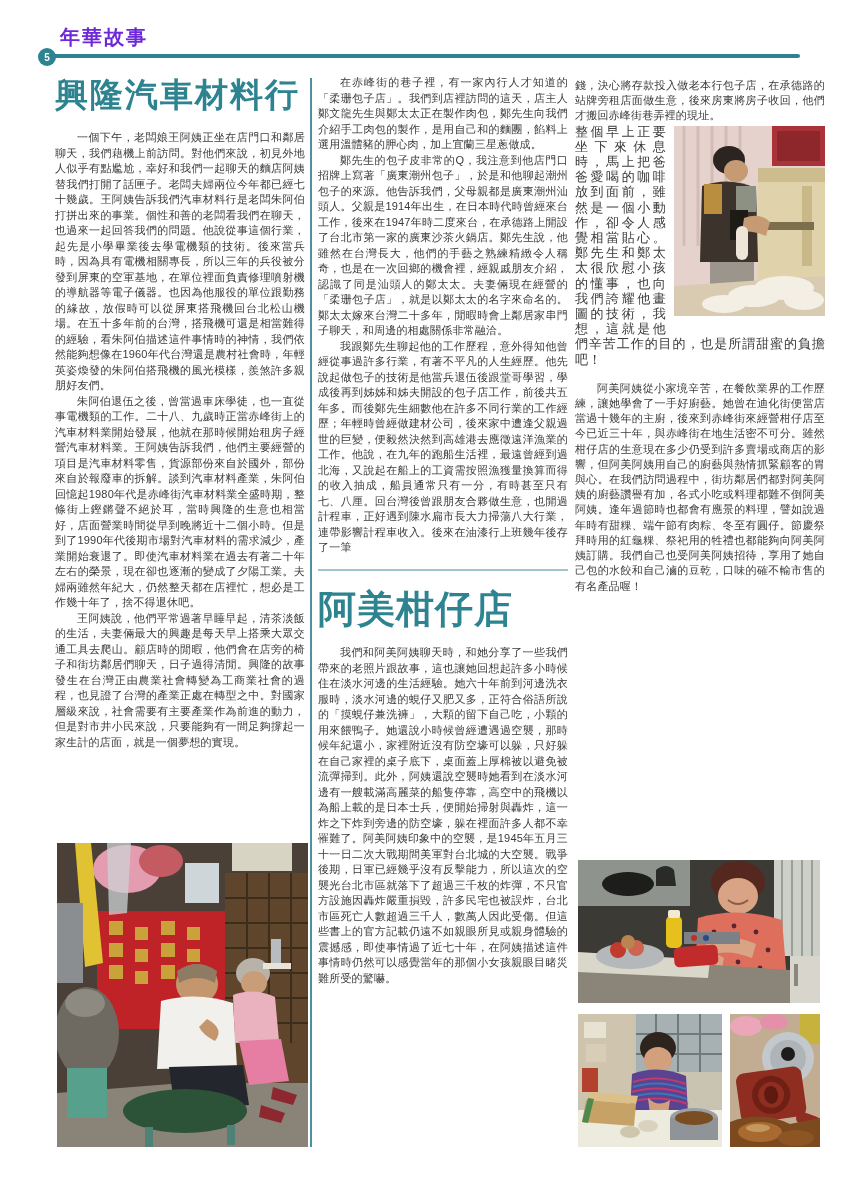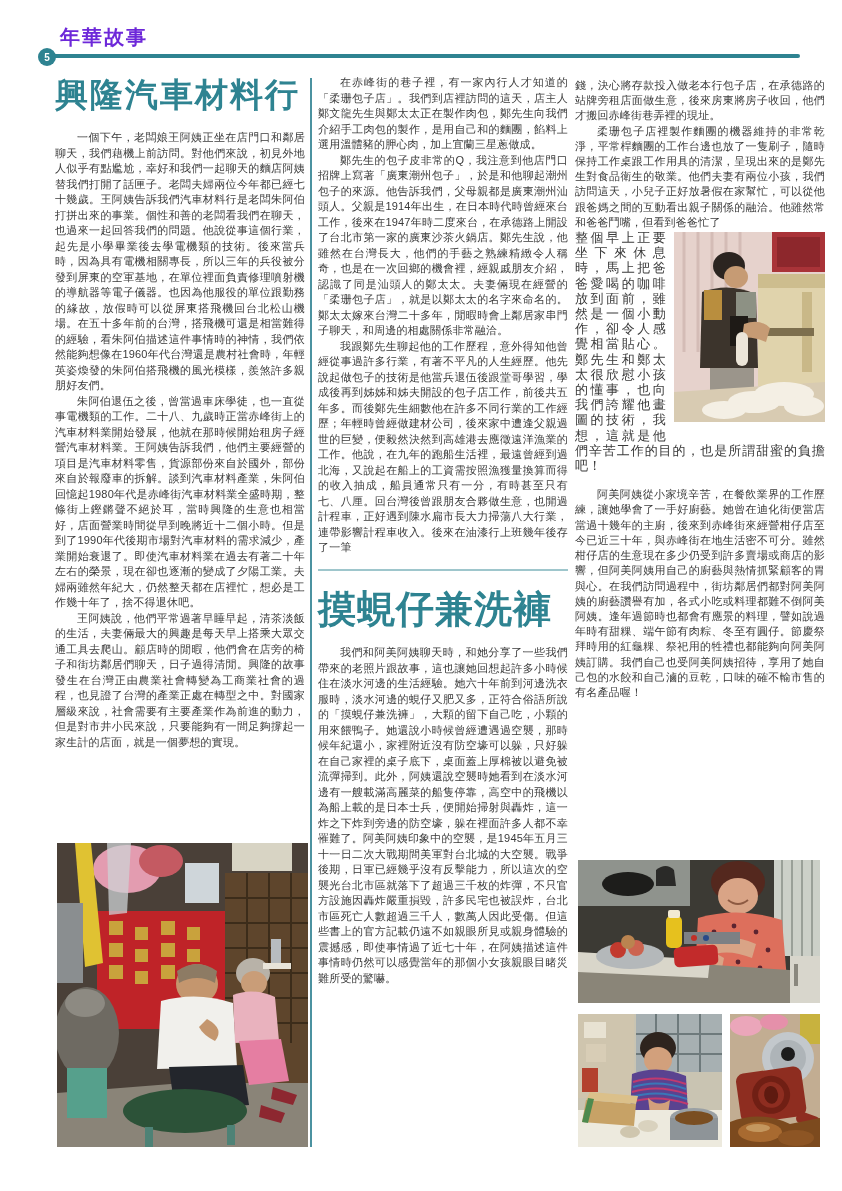--- a/index.html
+++ b/index.html
@@ -76,30 +76,29 @@
   </div>
 </div>
 
 <div class="col col2">
   <div class="body-text">
     <p>在赤峰街的巷子裡，有一家內行人才知道的「柔珊包子店」。我們到店裡訪問的這天，店主人鄭文龍先生與鄭太太正在製作肉包，鄭先生向我們介紹手工肉包的製作，是用自己和的麵團，餡料上選用溫體豬的胛心肉，加上宜蘭三星蔥做成。</p>
     <p>鄭先生的包子皮非常的Q，我注意到他店門口招牌上寫著「廣東潮州包子」，於是和他聊起潮州包子的來源。他告訴我們，父母親都是廣東潮州汕頭人。父親是1914年出生，在日本時代時曾經來台工作，後來在1947年時二度來台，在承德路上開設了台北市第一家的廣東沙茶火鍋店。鄭先生說，他雖然在台灣長大，他們的手藝之熟練精緻令人稱奇，也是在一次回鄉的機會裡，經親戚朋友介紹，認識了同是汕頭人的鄭太太。夫妻倆現在經營的「柔珊包子店」，就是以鄭太太的名字來命名的。鄭太太嫁來台灣二十多年，閒暇時會上鄰居家串門子聊天，和周邊的相處關係非常融洽。</p>
     <p>我跟鄭先生聊起他的工作歷程，意外得知他曾經從事過許多行業，有著不平凡的人生經歷。他先說起做包子的技術是他當兵退伍後跟堂哥學習，學成後再到姊姊和姊夫開設的包子店工作，前後共五年多。而後鄭先生細數他在許多不同行業的工作經歷；年輕時曾經做建材公司，後來家中遭逢父親過世的巨變，便毅然決然到高雄港去應徵遠洋漁業的工作。他說，在九年的跑船生活裡，最遠曾經到過北海，又說起在船上的工資需按照漁獲量換算而得的收入抽成，船員通常只有一分，有時甚至只有七、八厘。回台灣後曾跟朋友合夥做生意，也開過計程車，正好遇到陳水扁市長大力掃蕩八大行業，連帶影響計程車收入。後來在油漆行上班幾年後存了一筆</p>
   </div>
   <div class="mid-divider"></div>
-  <h1 class="article-title sans">摸蜆仔兼洗褲</h1>
+  <h1 class="article-title sans">阿美柑仔店</h1>
   <div class="body-text">
     <p>我們和阿美阿姨聊天時，和她分享了一些我們帶來的老照片跟故事，這也讓她回想起許多小時候住在淡水河邊的生活經驗。她六十年前到河邊洗衣服時，淡水河邊的蜆仔又肥又多，正符合俗語所說的「摸蜆仔兼洗褲」，大顆的留下自己吃，小顆的用來餵鴨子。她還說小時候曾經遭遇過空襲，那時候年紀還小，家裡附近沒有防空壕可以躲，只好躲在自己家裡的桌子底下，桌面蓋上厚棉被以避免被流彈掃到。此外，阿姨還說空襲時她看到在淡水河邊有一艘載滿高麗菜的船隻停靠，高空中的飛機以為船上載的是日本士兵，便開始掃射與轟炸，這一炸之下炸到旁邊的防空壕，躲在裡面許多人都不幸罹難了。阿美阿姨印象中的空襲，是1945年五月三十一日二次大戰期間美軍對台北城的大空襲。戰爭後期，日軍已經幾乎沒有反擊能力，所以這次的空襲光台北市區就落下了超過三千枚的炸彈，不只官方設施因轟炸嚴重損毀，許多民宅也被誤炸，台北市區死亡人數超過三千人，數萬人因此受傷。但這些書上的官方記載仍遠不如親眼所見或親身體驗的震撼感，即使事情過了近七十年，在阿姨描述這件事情時仍然可以感覺當年的那個小女孩親眼目睹災難所受的驚嚇。</p>
   </div>
 </div>
 
 <div class="col col3">
   <div class="body-text">
     <p style="text-indent:0">錢，決心將存款投入做老本行包子店，在承德路的站牌旁租店面做生意，後來房東將房子收回，他們才搬回赤峰街巷弄裡的現址。</p>
-    <p>柔珊包子店裡製作麵團的機器維持的非常乾淨，平常桿麵團的工作台邊也放了一隻刷子，隨時保持工作桌跟工作用具的清潔，呈現出來的是鄭先生對食品衛生的敬業。他們夫妻有兩位小孩，我們訪問這天，小兒子正好放暑假在家幫忙，可以從他跟爸媽之間的互動看出親子關係的融洽。他雖然常和爸爸鬥嘴，但看到爸爸忙了</p>
   </div>
   <div class="wrap-block">
     <svg class="dough-photo" viewBox="0 0 151 190" preserveAspectRatio="none">
       <rect width="151" height="190" fill="#e6d2cc"></rect>
       <g stroke="#d4bcb6" stroke-width="3">
         <line x1="10" y1="0" x2="10" y2="120"></line>
           <line x1="24" y1="0" x2="24" y2="120"></line>
         <line x1="38" y1="0" x2="38" y2="120"></line>
           <line x1="52" y1="0" x2="52" y2="120"></line>
         <line x1="66" y1="0" x2="66" y2="120"></line>

